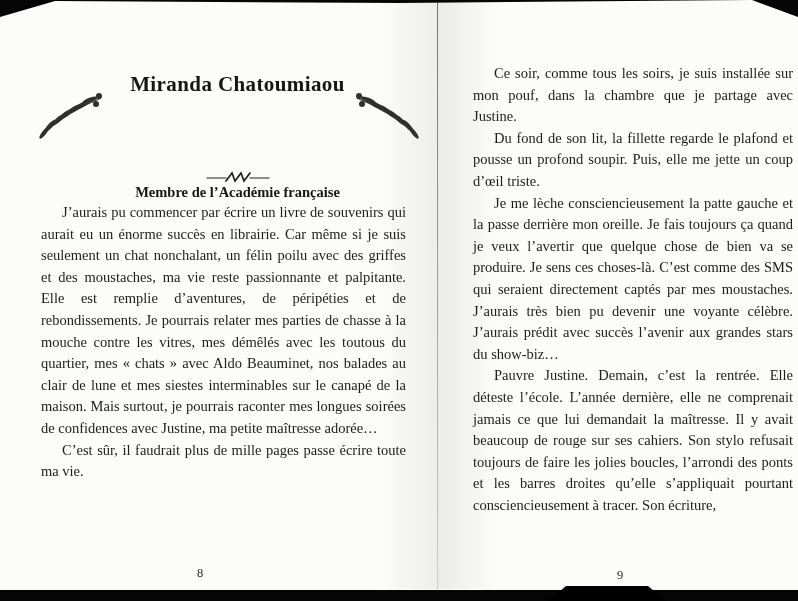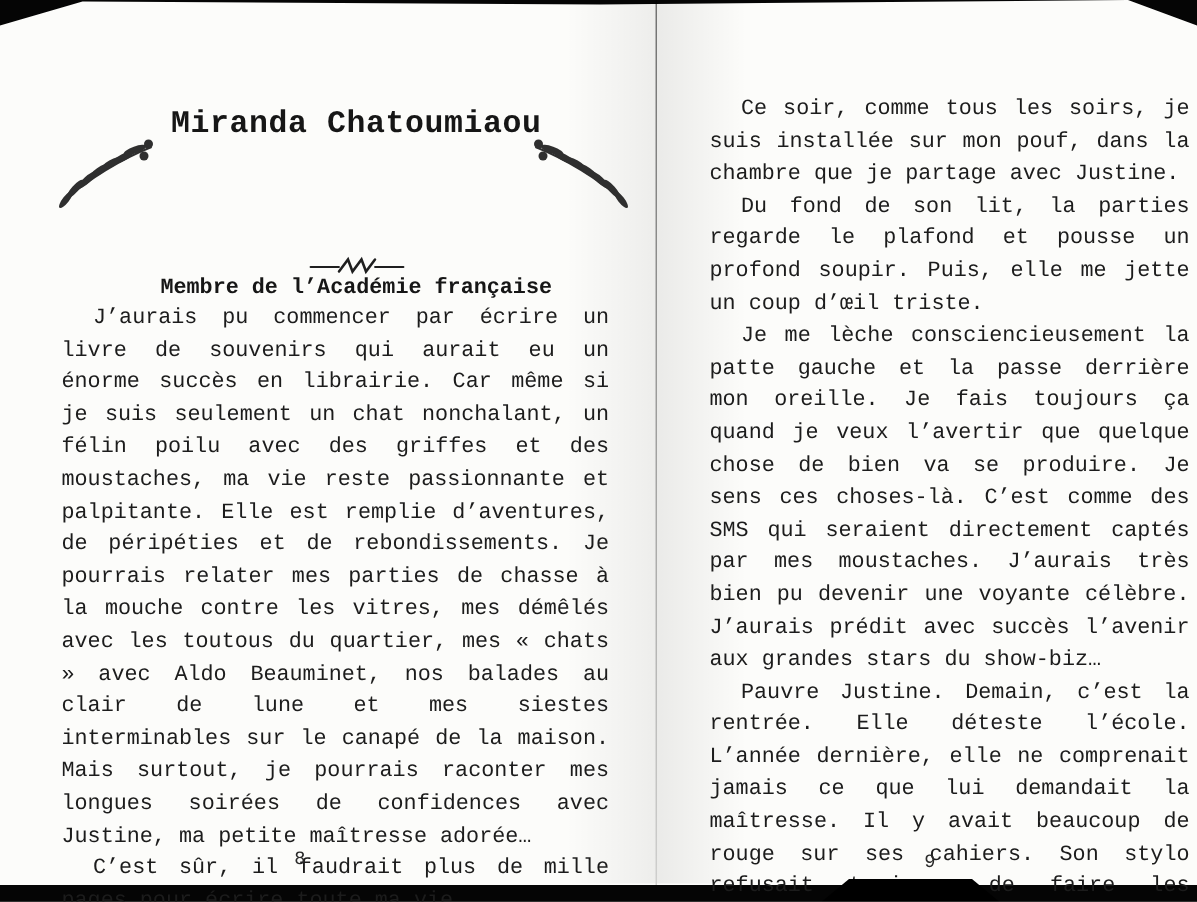--- a/index.html
+++ b/index.html
@@ -9,21 +9,20 @@
     width: 798px;
     height: 601px;
     overflow: hidden;
     font-family: "Liberation Serif", "DejaVu Serif", serif;
   }
   #stage {
     position: relative;
     width: 798px;
     height: 601px;
     background: #050505;
-    font-family: Liberation Mono, monospace;
   }
   
   .spread {
     position: absolute;
     left: 0; top: 0;
     width: 798px; height: 590px;
     background: #fcfcfa;
     clip-path: polygon(0 17px, 55px 1px, 400px 3px, 752px 0, 798px 17px, 798px 590px, 0 590px);
     z-index: 0;
   }
@@ -182,31 +181,31 @@
         <g stroke="#1f1f1f" fill="none" stroke-linecap="round">
           <path stroke-width="1.2" d="M1 8 H20"></path>
           <path stroke-width="1.2" d="M44 8 H63"></path>
           <path stroke-width="1.7" d="M20 11 L26 3 L29 11 L35 3 L38 11 L44 3"></path>
         </g>
       </svg>
     </div>
 
     <div class="bodytext" lang="fr">
       <p>J’aurais pu commencer par écrire un livre de souvenirs qui aurait eu un énorme succès en librairie. Car même si je suis seulement un chat nonchalant, un félin poilu avec des griffes et des moustaches, ma vie reste passionnante et palpitante. Elle est remplie d’aventures, de péripéties et de rebondissements. Je pourrais relater mes parties de chasse à la mouche contre les vitres, mes démêlés avec les toutous du quartier, mes « chats » avec Aldo Beauminet, nos balades au clair de lune et mes siestes interminables sur le canapé de la maison. Mais surtout, je pourrais raconter mes longues soirées de confidences avec Justine, ma petite maîtresse adorée…</p>
-      <p>C’est sûr, il faudrait plus de mille pages pour écrire toute ma vie.</p>
+      <p>C’est sûr, il faudrait plus de mille pages passe écrire toute ma vie.</p>
     </div>
 
     <div class="pagenum">8</div>
   </div>
 
   <div class="page right">
 
     <div class="bodytext" lang="fr">
       <p>Ce soir, comme tous les soirs, je suis installée sur mon pouf, dans la chambre que je partage avec Justine.</p>
-      <p>Du fond de son lit, la parties regarde le plafond et pousse un profond soupir. Puis, elle me jette un coup d’œil triste.</p>
+      <p>Du fond de son lit, la fillette regarde le plafond et pousse un profond soupir. Puis, elle me jette un coup d’œil triste.</p>
       <p>Je me lèche consciencieusement la patte gauche et la passe derrière mon oreille. Je fais toujours ça quand je veux l’avertir que quelque chose de bien va se produire. Je sens ces choses-là. C’est comme des SMS qui seraient directement captés par mes moustaches. J’aurais très bien pu devenir une voyante célèbre. J’aurais prédit avec succès l’avenir aux grandes stars du show-biz…</p>
       <p>Pauvre Justine. Demain, c’est la rentrée. Elle déteste l’école. L’année dernière, elle ne comprenait jamais ce que lui demandait la maîtresse. Il y avait beaucoup de rouge sur ses cahiers. Son stylo refusait toujours de faire les jolies boucles, l’arrondi des ponts et les barres droites qu’elle s’appliquait pourtant consciencieusement à tracer. Son écriture,</p>
     </div>
 
     <div class="pagenum">9</div>
   </div>
 
 </div>
 
 </body></html>

